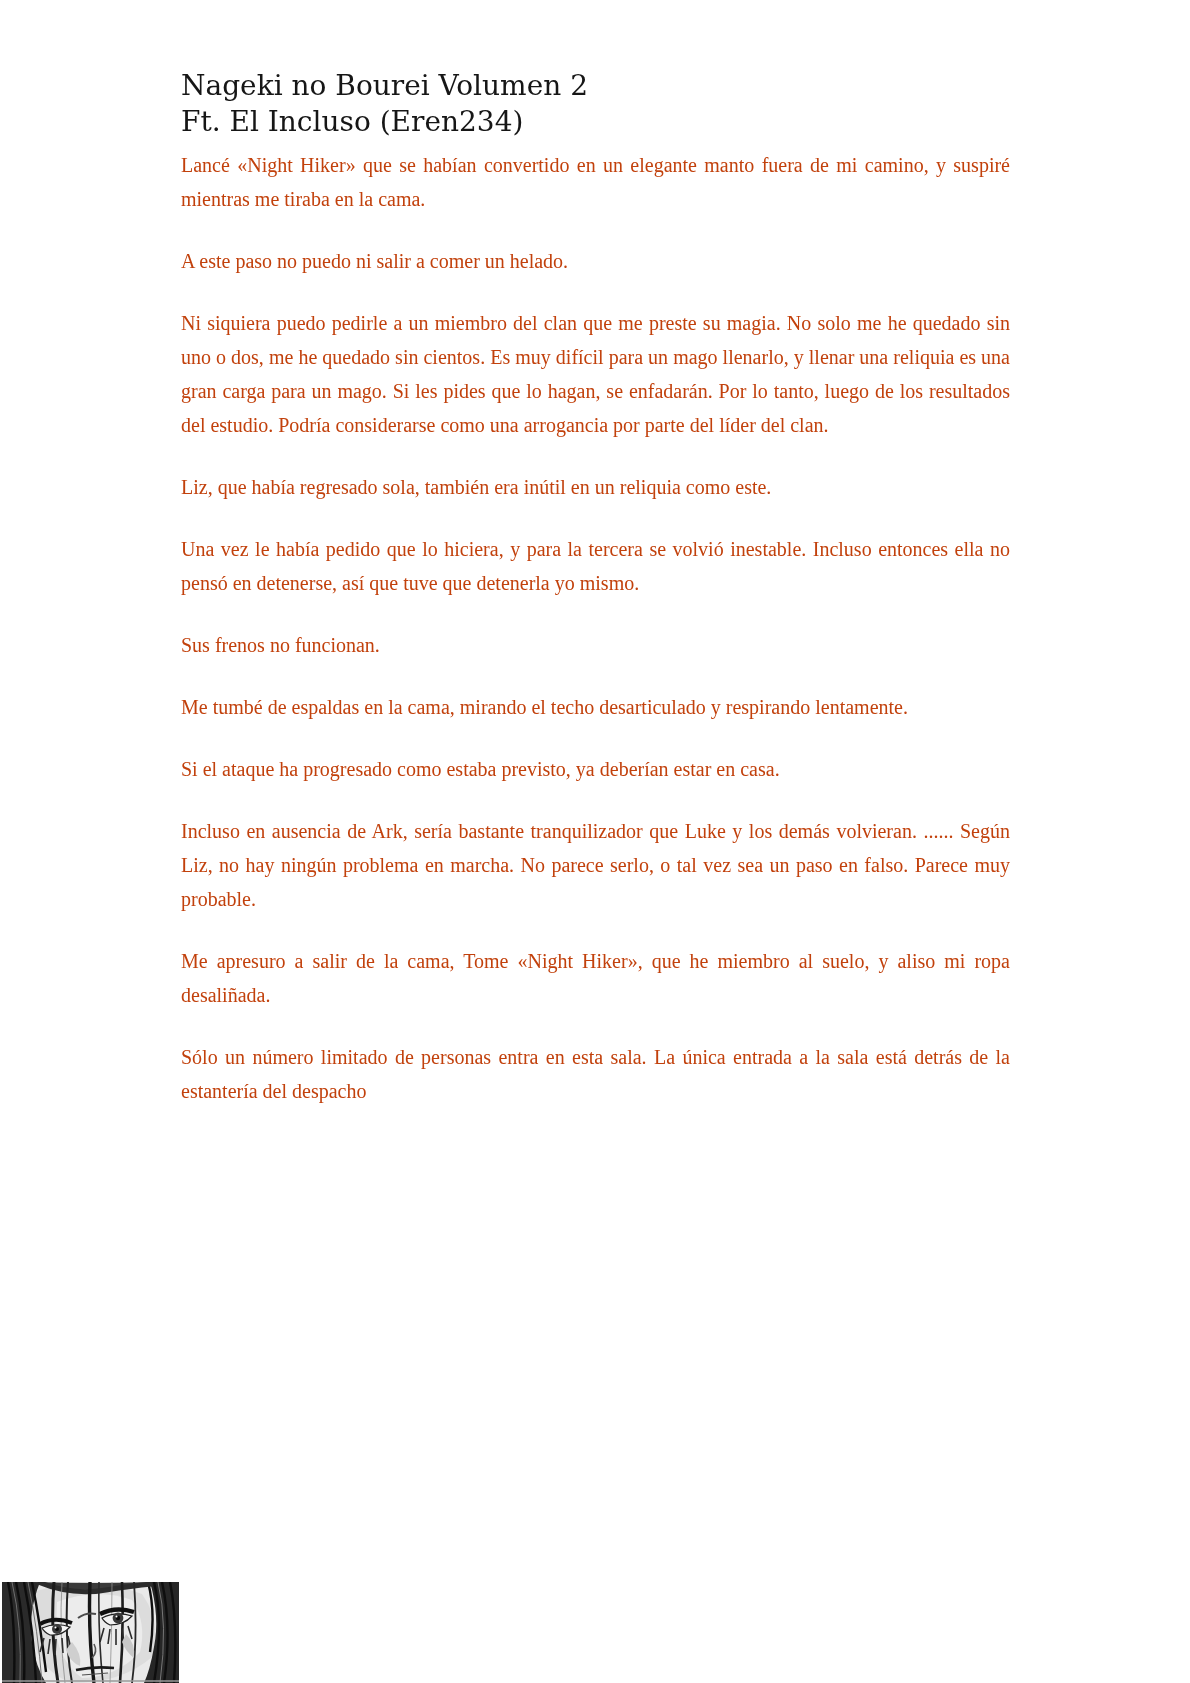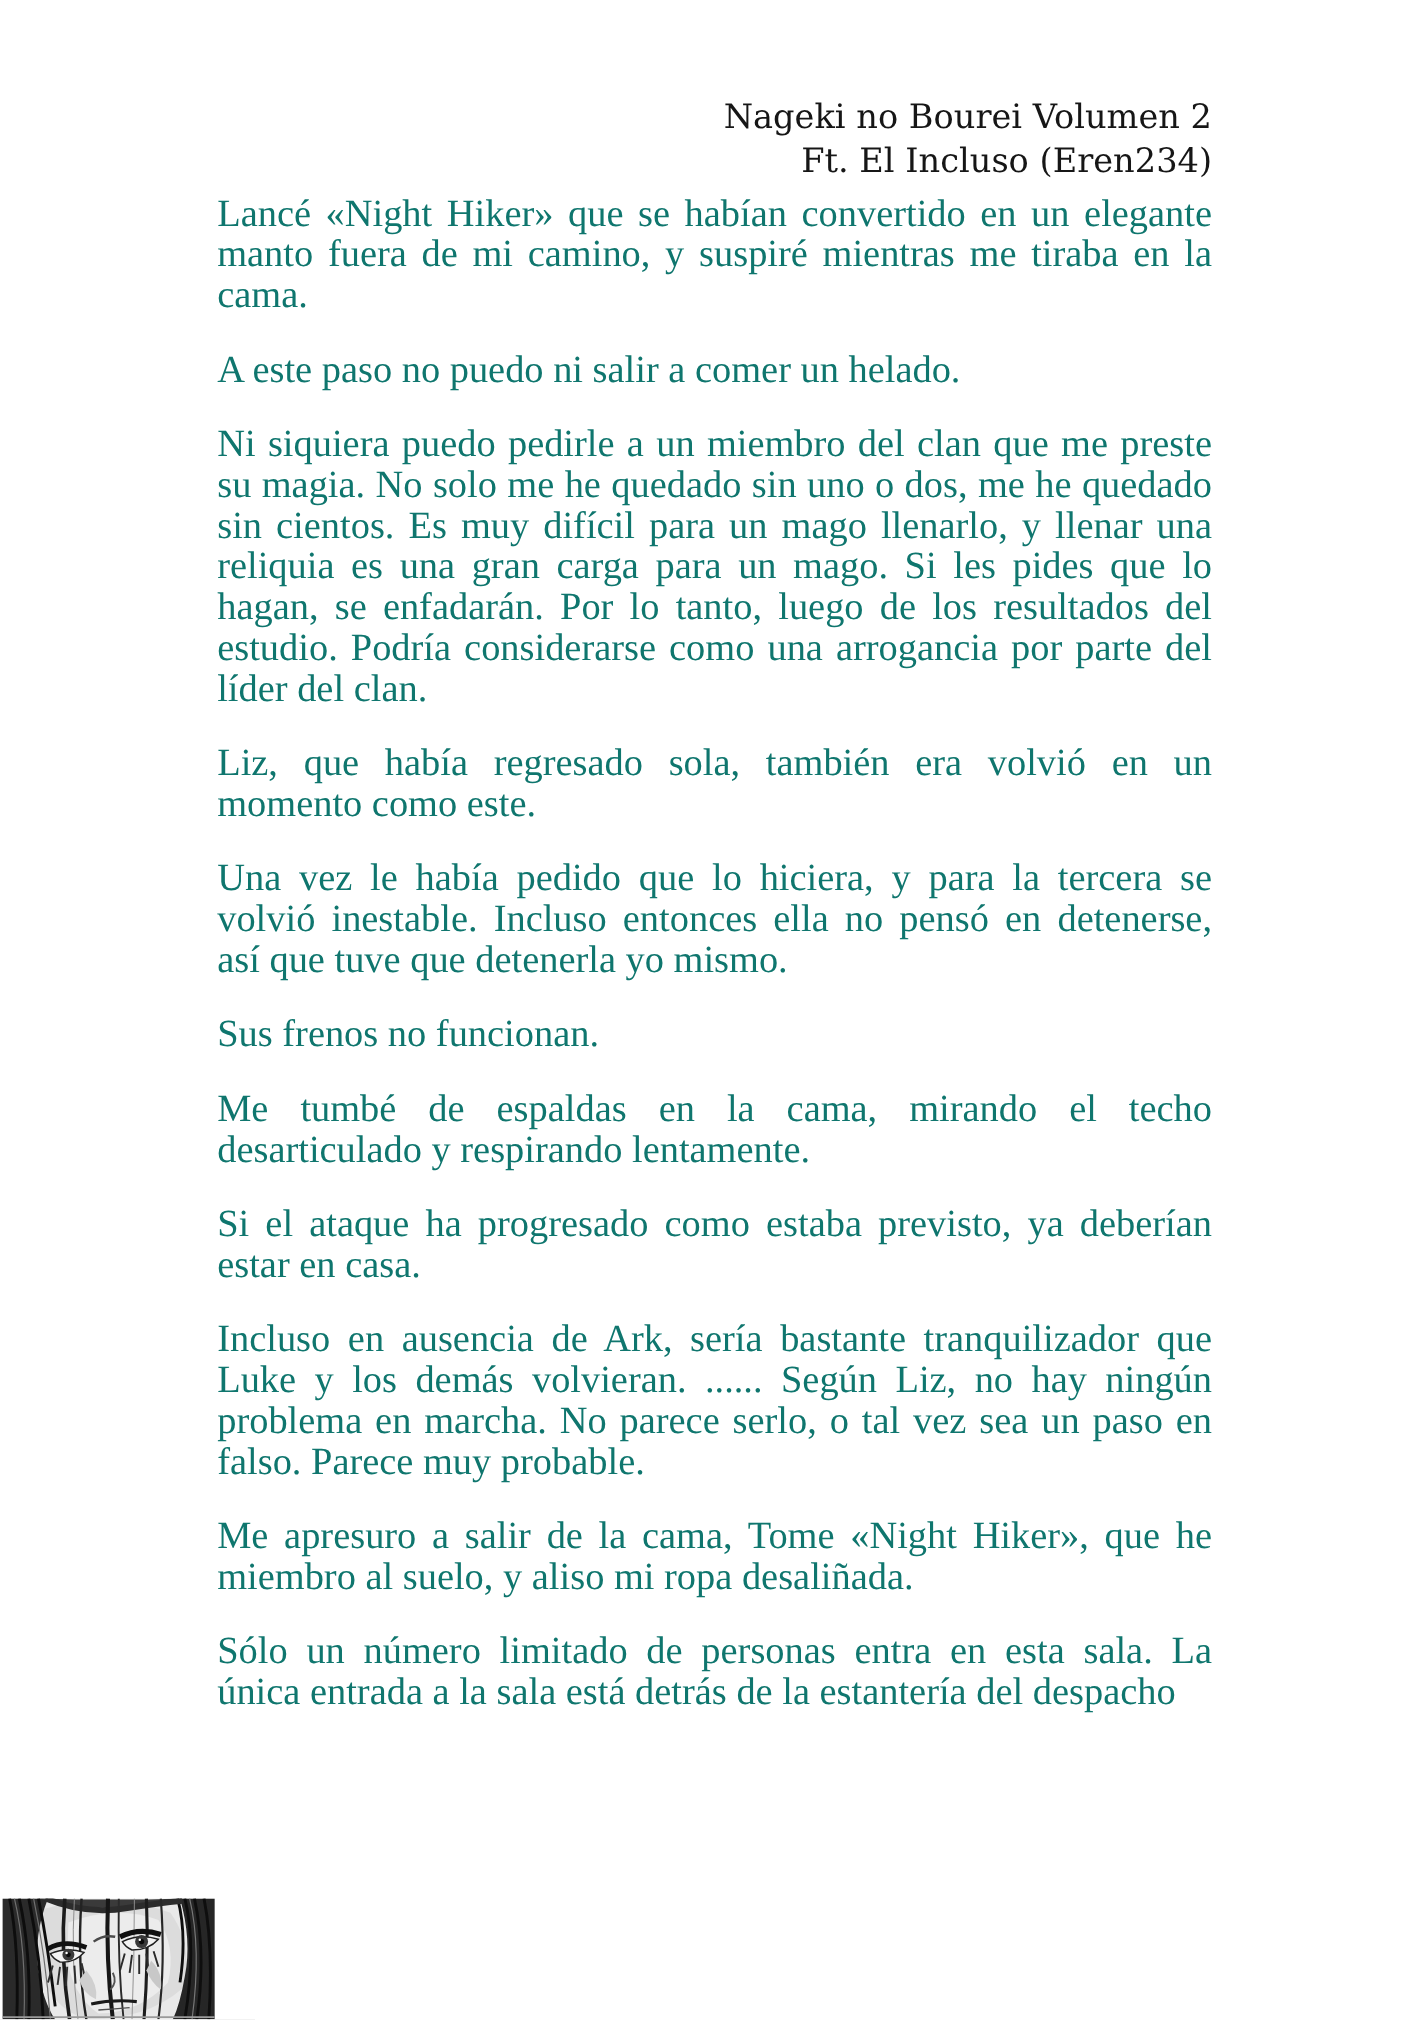--- a/index.html
+++ b/index.html
@@ -13,36 +13,36 @@
     color: #1b1b1b;
     font-family: "Liberation Serif", serif;
   }
   .column {
     position: absolute;
     left: 181px;
     top: 64px;
     width: 829px;
   }
   .doc-title {
-    text-align: right;
+    text-align: left;
     font-family: "DejaVu Serif", serif;
     font-size: 28px;
     line-height: 36px;
-    margin: 16px 0 8px 0;
+    margin: 4px 0 8px 0;
     color: #161616;
   }
   .doc-title .t-line { white-space: nowrap; }
   .body-text p {
     margin: 0 0 28px 0;
-    font-size: 32px;
+    font-size: 20px;
     line-height: 34px;
     text-align: justify;
     text-justify: inter-word;
     hyphens: none;
-    color: #0f766e;
+    color: #c2410c;
   }
   .footer-art {
     position: absolute;
     left: 2px;
     bottom: 0;
     width: 177px;
     height: 101px;
     display: block;
   }
 </style>
@@ -55,21 +55,21 @@
 
     <div class="doc-title">
       <div class="t-line">Nageki no Bourei Volumen 2</div>
       <div class="t-line">Ft. El Incluso (Eren234)</div>
     </div>
 
     <div class="body-text">
       <p>Lancé «Night Hiker» que se habían convertido en un elegante manto fuera de mi camino, y suspiré mientras me tiraba en la cama.</p>
       <p>A este paso no puedo ni salir a comer un helado.</p>
       <p>Ni siquiera puedo pedirle a un miembro del clan que me preste su magia. No solo me he quedado sin uno o dos, me he quedado sin cientos. Es muy difícil para un mago llenarlo, y llenar una reliquia es una gran carga para un mago. Si les pides que lo hagan, se enfadarán. Por lo tanto, luego de los resultados del estudio. Podría considerarse como una arrogancia por parte del líder del clan.</p>
-      <p>Liz, que había regresado sola, también era volvió en un momento como este.</p>
+      <p>Liz, que había regresado sola, también era inútil en un reliquia como este.</p>
       <p>Una vez le había pedido que lo hiciera, y para la tercera se volvió inestable. Incluso entonces ella no pensó en detenerse, así que tuve que detenerla yo mismo.</p>
       <p>Sus frenos no funcionan.</p>
       <p>Me tumbé de espaldas en la cama, mirando el techo desarticulado y respirando lentamente.</p>
       <p>Si el ataque ha progresado como estaba previsto, ya deberían estar en casa.</p>
       <p>Incluso en ausencia de Ark, sería bastante tranquilizador que Luke y los demás volvieran. ...... Según Liz, no hay ningún problema en marcha. No parece serlo, o tal vez sea un paso en falso. Parece muy probable.</p>
       <p>Me apresuro a salir de la cama, Tome «Night Hiker», que he miembro al suelo, y aliso mi ropa desaliñada.</p>
       <p>Sólo un número limitado de personas entra en esta sala. La única entrada a la sala está detrás de la estantería del despacho</p>
     </div>
   </div>
 

